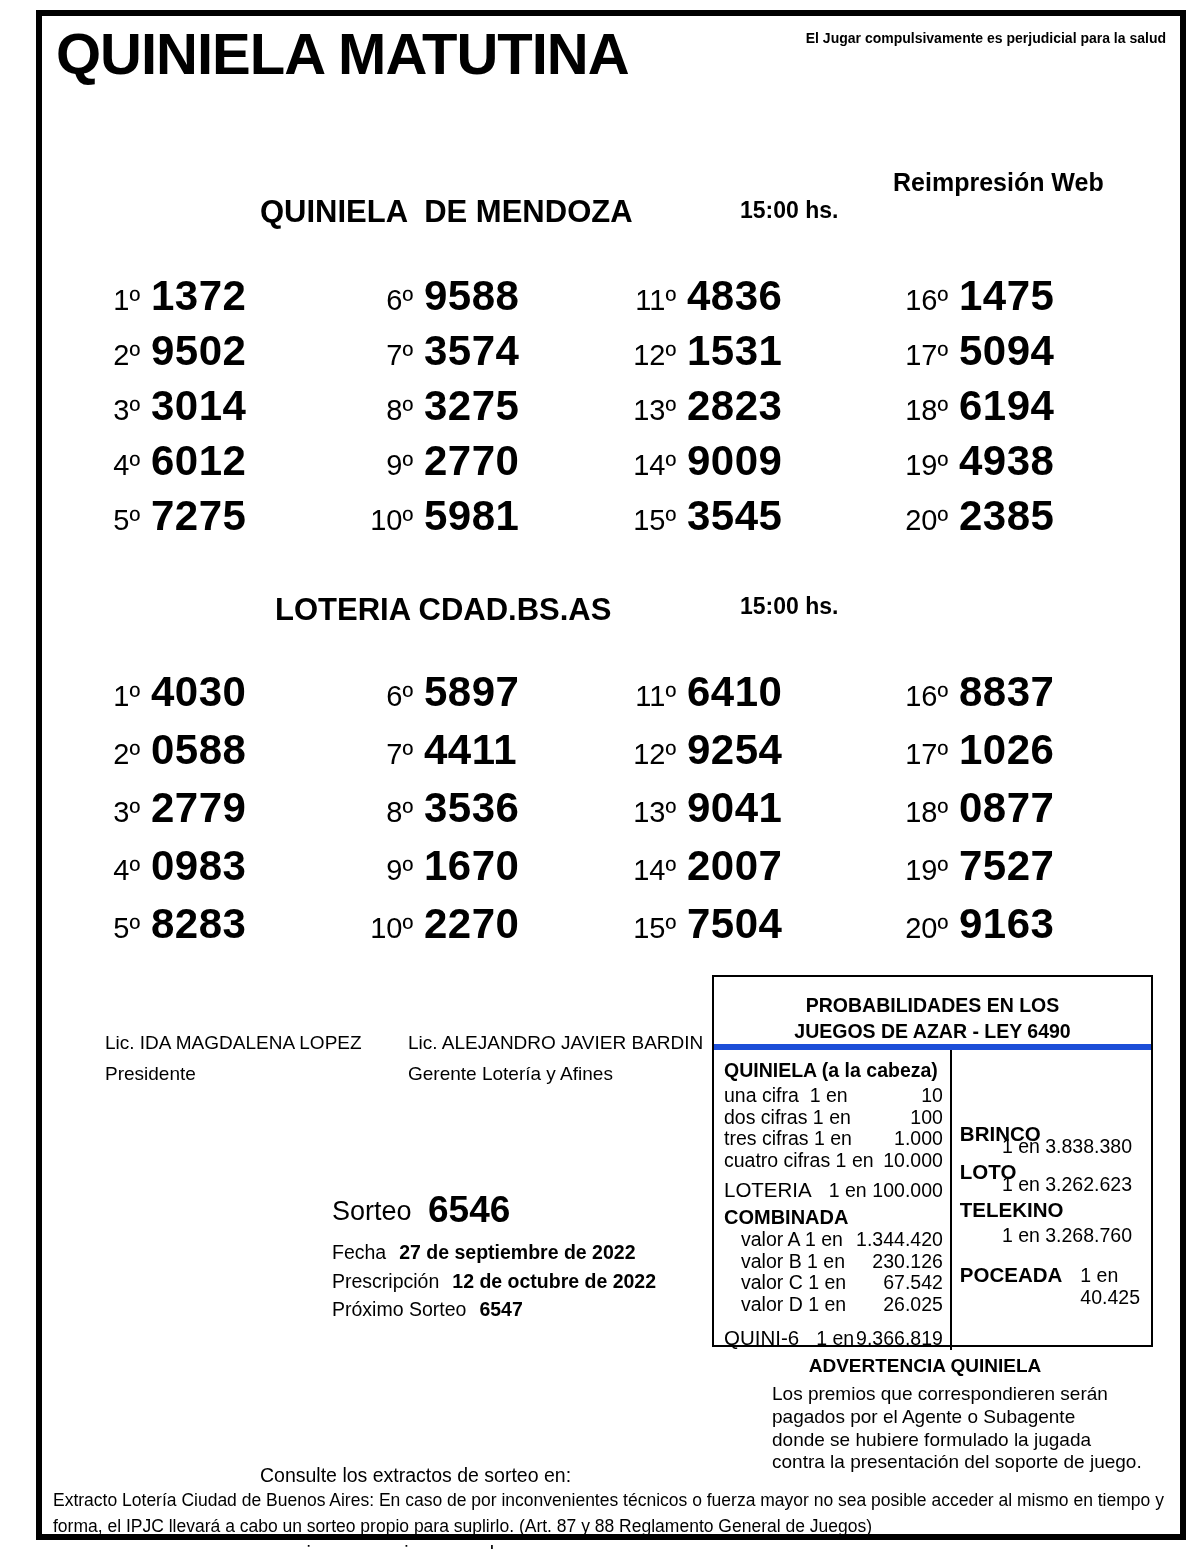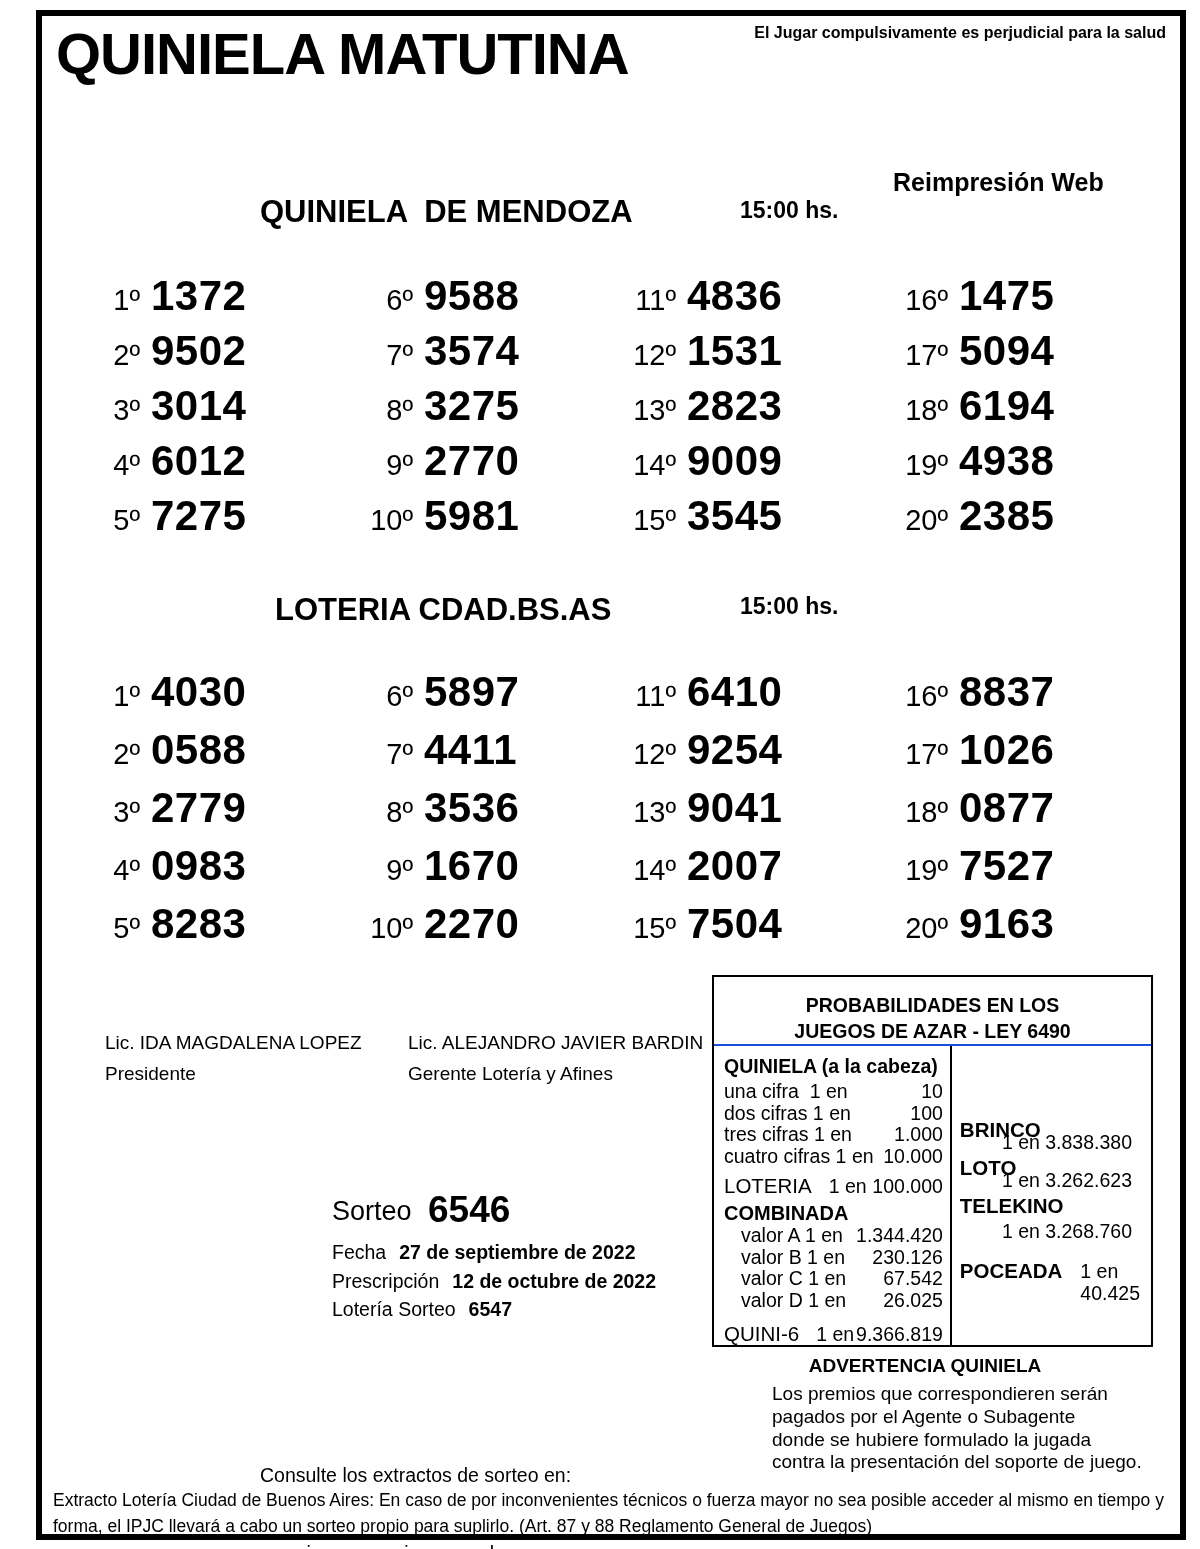--- a/index.html
+++ b/index.html
@@ -8,21 +8,21 @@
     position:relative; width:1200px; height:1549px; background:#ffffff;
     font-family:"Liberation Sans", sans-serif; color:#000; overflow:hidden;
   }
   .frame {
     position:absolute; left:36px; top:10px; width:1150px; height:1530px;
     border:6px solid #000; pointer-events:none;
   }
   .abs { position:absolute; }
 
   .doc-title { left:56px; top:20px; font-size:58px; font-weight:bold; letter-spacing:-1px; white-space:pre; }
-  .health-warning { right:34px; top:24px; font-size:16px; font-weight:bold; }
+  .health-warning { right:34px; top:30px; font-size:14px; font-weight:bold; }
   .reprint { left:893px; top:168px; font-size:25px; font-weight:bold; }
 
   .sec-title { font-size:31px; font-weight:bold; white-space:pre; }
   .sec-time  { font-size:23px; font-weight:bold; }
   .t1 { left:260px; top:194px; }
   .time1 { left:740px; top:197px; }
   .t2 { left:275px; top:592px; }
   .time2 { left:740px; top:593px; }
 
   .grid { display:grid; grid-auto-flow:column; }
@@ -41,21 +41,21 @@
 
   .sorteo-label { left:332px; top:1196px; font-size:27px; }
   .sorteo-number { left:428px; top:1189px; font-size:37px; font-weight:bold; }
   .draw-row { display:flex; align-items:baseline; font-size:19.5px; }
   .draw-row .dv { font-weight:bold; margin-left:13px; }
   .d1 { left:332px; top:1241px; }
   .d2 { left:332px; top:1270px; }
   .d3 { left:332px; top:1298px; }
 
   .prob-box { left:712px; top:975px; width:441px; height:372px; border:2px solid #000; display:flex; flex-direction:column; }
-  .prob-head { height:83px; border-bottom:2px solid #1d4ed8; text-align:center; padding-top:15px; font-size:19.5px; font-weight:bold; line-height:26px; }
+  .prob-head { height:83px; border-bottom:6px solid #1d4ed8; text-align:center; padding-top:15px; font-size:19.5px; font-weight:bold; line-height:26px; }
   .prob-body { flex:1; display:flex; }
   .prob-left { width:270px; border-right:2px solid #000; padding:9px 7px 0 10px; }
   .prob-right { flex:1; padding:72px 11px 0 8px; }
   .qheader { font-weight:bold; font-size:19.5px; margin-bottom:3px; }
   .prow { display:flex; font-size:19.5px; line-height:21.5px; }
   .plabel { white-space:pre; }
   .pvalue { margin-left:auto; }
   .bigrow { display:flex; align-items:baseline; margin-top:7px; font-size:19.5px; }
   .blabel { font-weight:normal; font-size:20.5px; }
   .bmid { margin-left:17px; }
@@ -269,21 +269,21 @@
   <div class="abs sorteo-number">6546</div>
   <div class="abs draw-row d1">
     <span>Fecha</span>
     <span class="dv">27 de septiembre de 2022</span>
   </div>
   <div class="abs draw-row d2">
     <span>Prescripción</span>
     <span class="dv">12 de octubre de 2022</span>
   </div>
   <div class="abs draw-row d3">
-    <span>Lotería Sorteo</span>
+    <span>Próximo Sorteo</span>
     <span class="dv">6547</span>
   </div>
 
   <div class="abs prob-box">
     <div class="prob-head">
       <div>PROBABILIDADES EN LOS</div>
       <div>JUEGOS DE AZAR - LEY 6490</div>
     </div>
     <div class="prob-body">
       <div class="prob-left">

